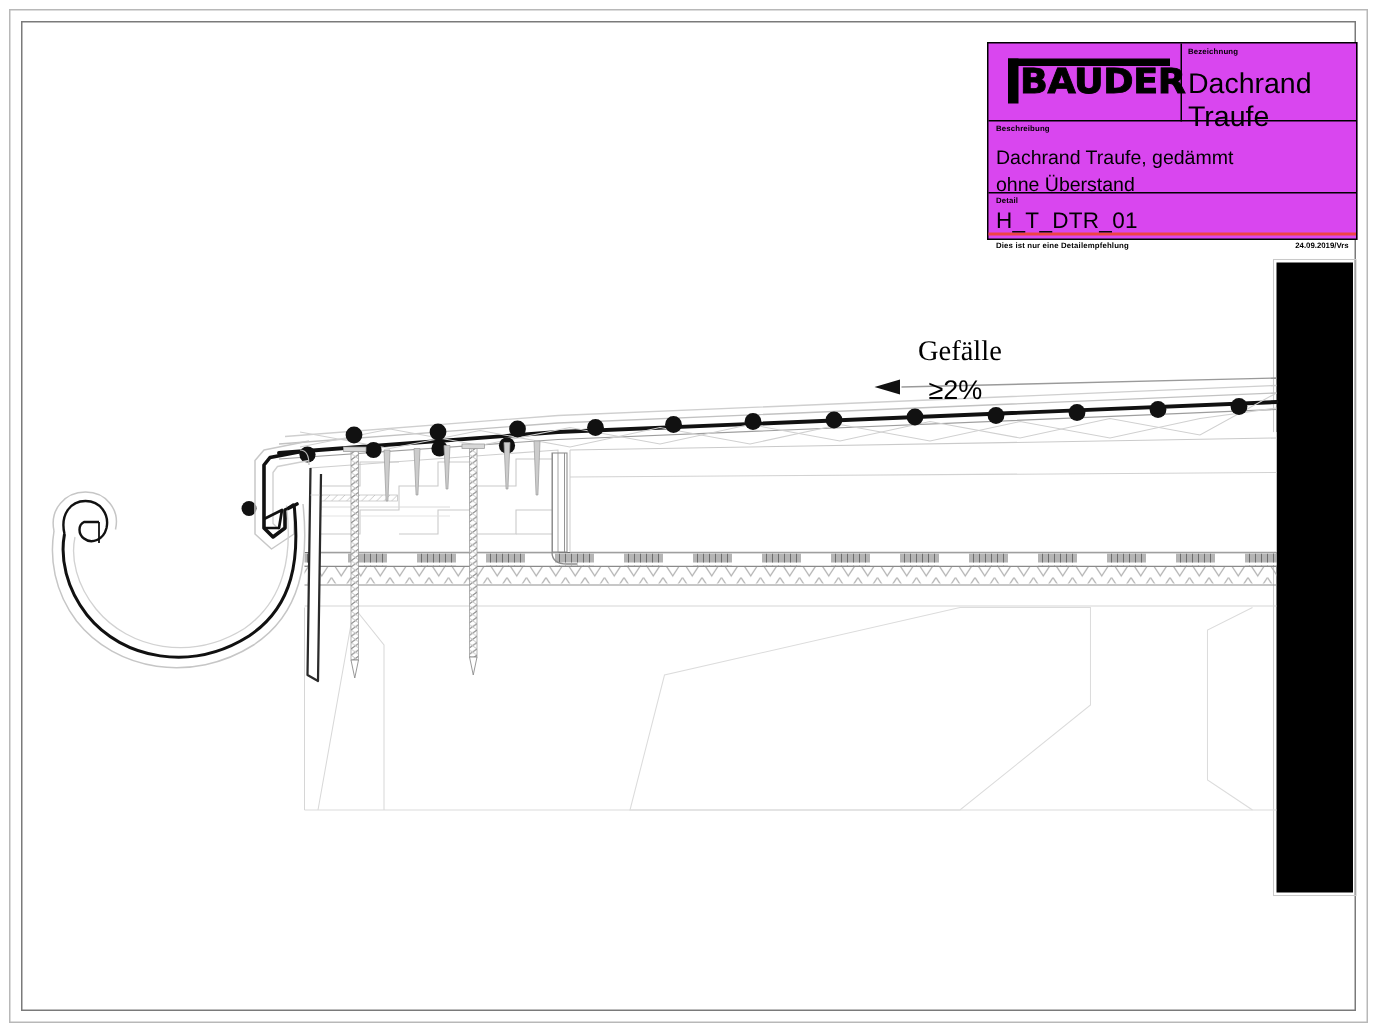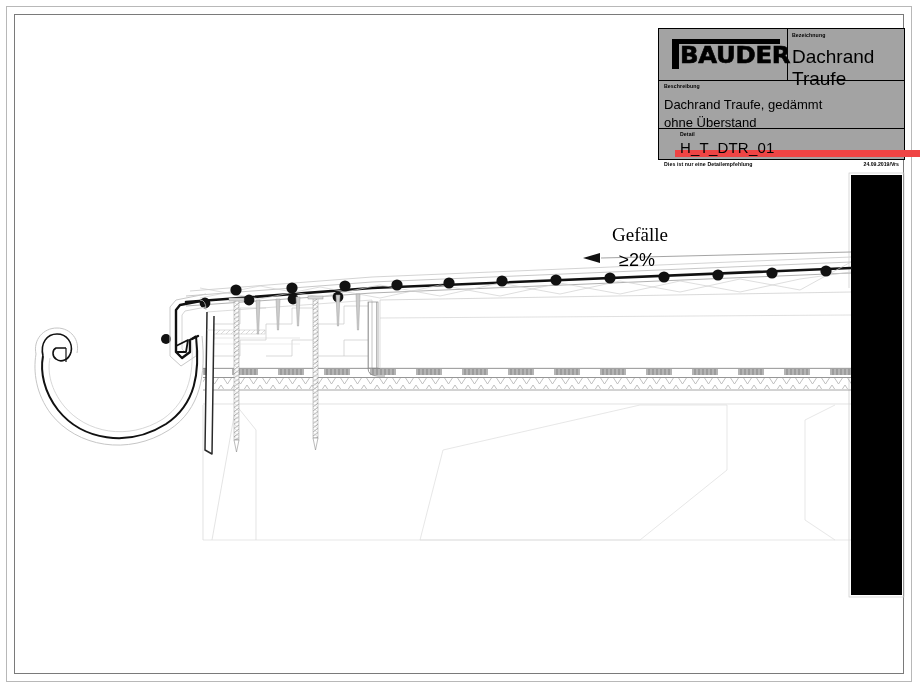--- a/index.html
+++ b/index.html
@@ -17,27 +17,27 @@
     border:1px solid #b8b8b8;box-sizing:border-box;
   }
   .frame-inner{
     position:absolute;left:14px;top:14px;width:890px;height:660px;
     border:1px solid #7a7a7a;box-sizing:border-box;
   }
 
   
   #titleblock{
     position:absolute;left:658px;top:28px;width:247px;height:132px;
-    border:1px solid #000;box-sizing:border-box;background:#a3a3a3;
+    border:1px solid #000;box-sizing:border-box;background:#d946ef;
     font-size:9px;line-height:1.15;
   }
   .tb-row{position:absolute;left:0;box-sizing:border-box;width:100%;}
   .tb-r1{top:0;height:52px;border-bottom:1px solid #000;}
   .tb-r2{top:52px;height:48px;border-bottom:1px solid #000;}
-  .tb-r3{top:100px;height:28px;border-bottom:7px solid #ef4444;margin-left:16px;}
+  .tb-r3{top:100px;height:28px;border-bottom:2px solid #ef4444;}
   .tb-r4{top:128px;height:18px;}
   .tb-vdiv{position:absolute;left:128px;top:0;width:1px;height:52px;background:#000;}
 
   .tb-label{font-size:5.2px;letter-spacing:.02em;color:#000;
             font-family:"Liberation Sans",sans-serif;font-weight:700;}
   .tb-big{font-size:19px;letter-spacing:0;}
   .tb-mid{font-size:13px;line-height:1.35;}
   .tb-detail{font-size:15px;letter-spacing:.2px;}
 
   

